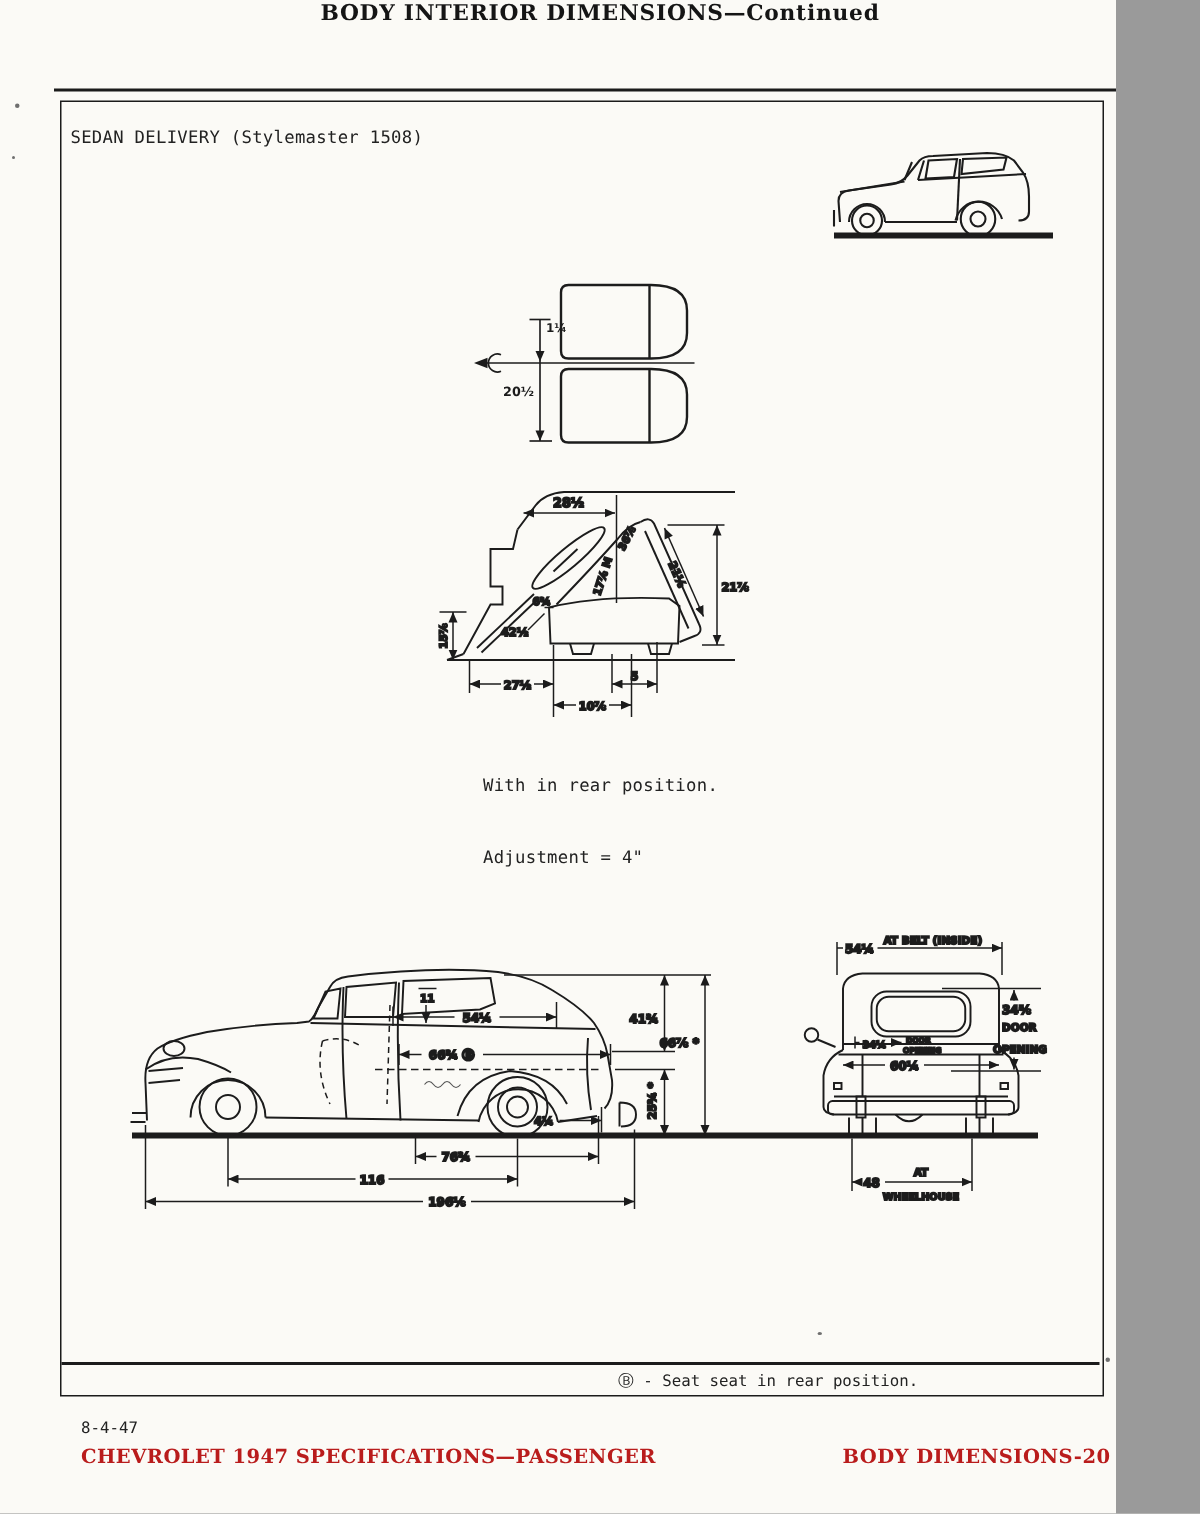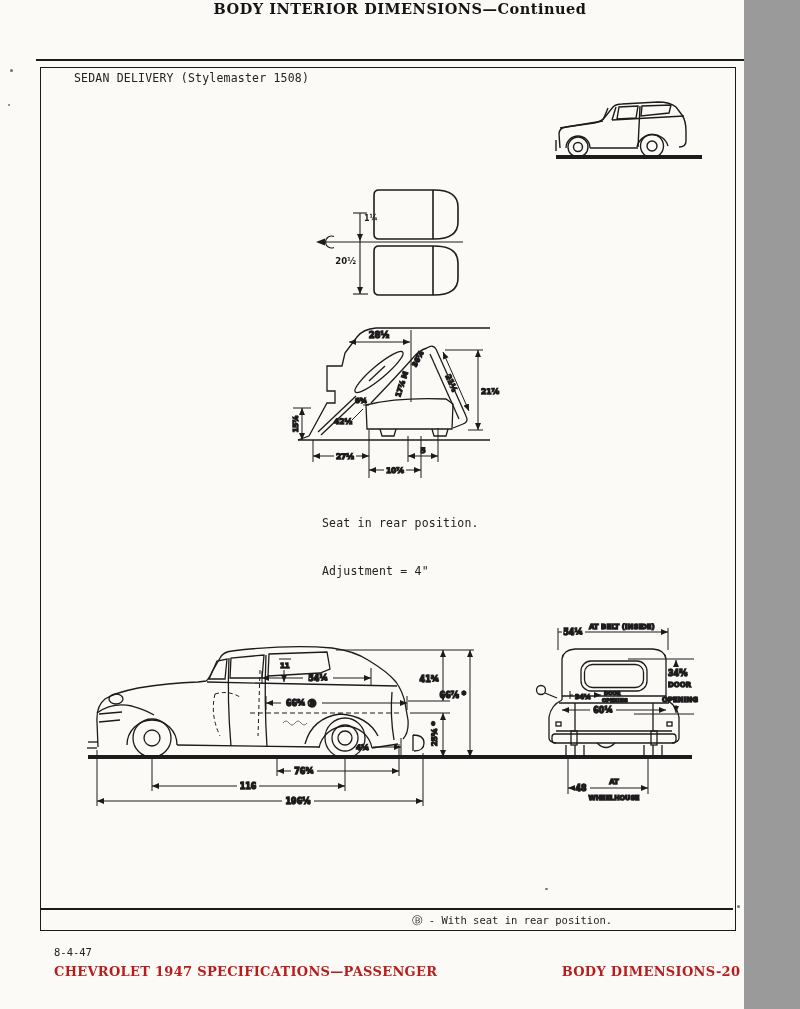--- a/index.html
+++ b/index.html
@@ -17,27 +17,27 @@
 </style>
 </head>
 <body>
 
 <div class="paper">
 
   <div class="abs h-title" style="left:0;top:37;width:800px;text-align:center;">BODY INTERIOR DIMENSIONS—Continued</div>
   <div class="abs rule" style="left:36px;top:59px;width:728px;height:2px;"></div>
 
   <div class="abs frame" style="left:40px;top:67px;width:694px;height:862px;"></div>
-  <div class="abs mono" style="left:47px;top:71px;margin-left:27px;">SEDAN DELIVERY (Stylemaster 1508)</div>
+  <div class="abs mono" style="left:47px;top:84px;">SEDAN DELIVERY (Stylemaster 1508)</div>
 
   <div class="abs rule" style="left:41px;top:908px;width:692px;height:1.5px;"></div>
-  <div class="abs mono-sm" style="left:412px;top:914px;">Ⓑ - With seat in rear position.</div>
+  <div class="abs mono-sm" style="left:412px;top:914px;">Ⓑ - Seat seat in rear position.</div>
 
   <div class="abs mono" style="left:322px;top:483px;line-height:16px;">
-    <div>Seat in rear position.</div>
+    <div>With in rear position.</div>
     <div>Adjustment = 4"</div>
   </div>
 
   <div class="abs mono-sm" style="left:54px;top:946px;">8-4-47</div>
   <div class="abs foot-bold" style="left:54px;top:964px;">CHEVROLET 1947 SPECIFICATIONS—PASSENGER</div>
   <div class="abs foot-bold" style="left:560px;top:964px;width:182px;text-align:center;">BODY DIMENSIONS-20</div>
 
   <div class="abs speck" style="left:10px;top:69px;width:3px;height:3px;"></div>
   <div class="abs speck" style="left:8px;top:104px;width:2px;height:2px;"></div>
   <div class="abs speck" style="left:545px;top:888px;width:3px;height:2px;"></div>

